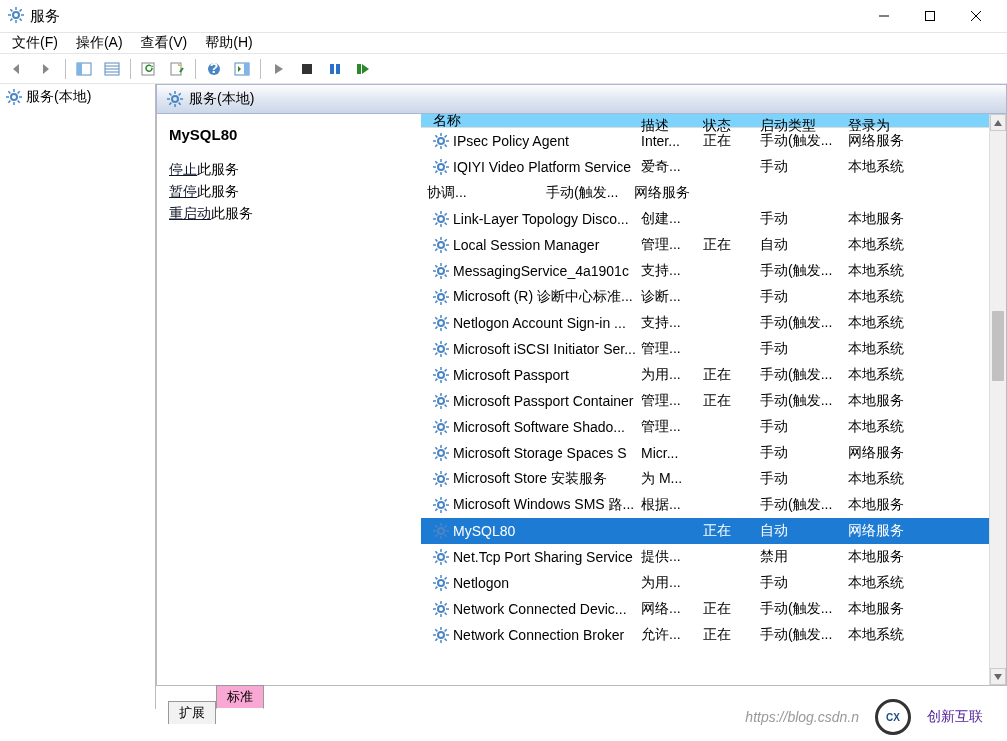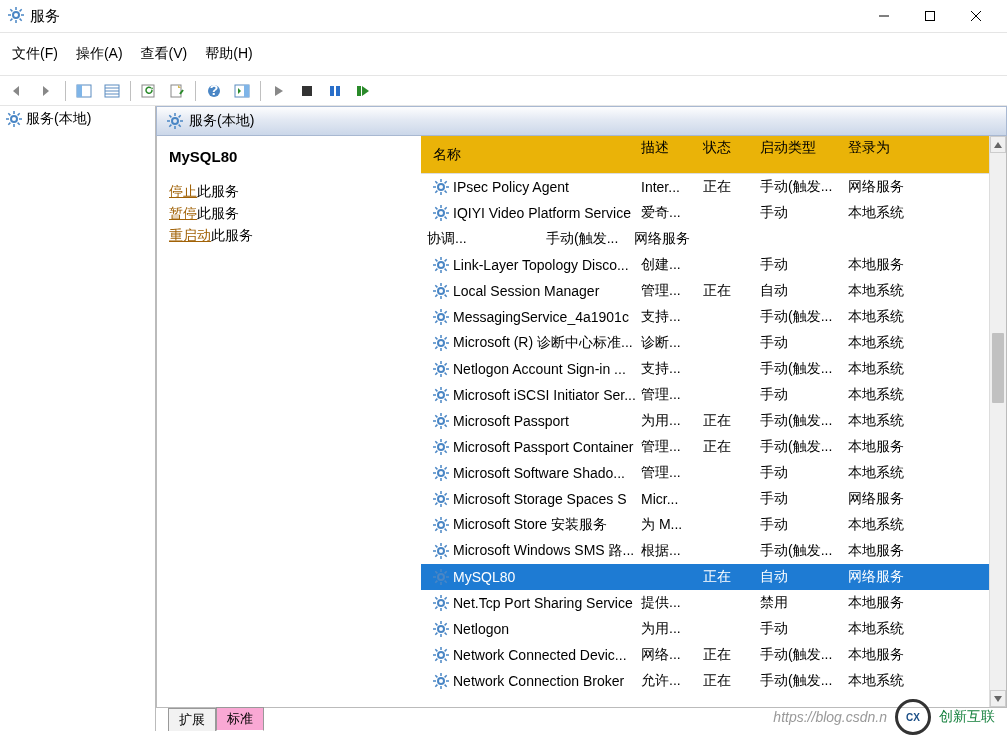--- a/index.html
+++ b/index.html
@@ -4,65 +4,65 @@
 <style>
 * { box-sizing: border-box; margin: 0; padding: 0; font-family: "Microsoft YaHei", "Segoe UI", sans-serif; font-size: 14px; }
 body { width: 1007px; height: 741px; background: #fff; overflow: hidden; position: relative; }
 
 .titlebar { height: 32px; display: flex; align-items: center; padding: 0 8px; border-bottom: none; }
 .titlebar .gear { margin-right: 6px; }
 .titlebar-title { flex: 1; font-size: 15px; }
 .win-controls { display: flex; }
 .win-btn { width: 46px; height: 32px; display: flex; align-items: center; justify-content: center; cursor: pointer; }
 
-.menubar { display: flex; height: 44px; align-items: center; padding: 0 12px; gap: 18px; border-top: 1px solid #e5e5e5; border-bottom: 1px solid #e5e5e5; background: #fff; }
+.menubar { display: flex; height: 22px; align-items: center; padding: 0 12px; gap: 18px; border-top: 1px solid #e5e5e5; border-bottom: 1px solid #e5e5e5; background: #fff; }
 .menubar span { cursor: default; font-size: 14px; }
 
 .toolbar { height: 30px; display: flex; align-items: center; padding: 0 6px; gap: 2px; border-bottom: 1px solid #e5e5e5; }
 .tool-btn { width: 26px; height: 26px; display: flex; align-items: center; justify-content: center; cursor: pointer; border: 1px solid transparent; }
 .tool-sep { width: 1px; height: 20px; background: #c0c0c0; margin: 0 3px; }
 
 .main { display: flex; height: calc(100% - 92px - 24px); }
 .nav-pane { width: 156px; border-right: 1px solid #bbb; background: #fff; }
 .nav-item { display: flex; align-items: center; padding: 4px 6px; gap: 4px; }
 
 .content { flex: 1; display: flex; flex-direction: column; }
 .content-header {
   height: 30px; background: linear-gradient(to bottom, #fdfdfe, #e3e9f3 45%, #cbd7e9);
   border: 1px solid #a8b8d1; display: flex; align-items: center; padding: 0 10px; gap: 6px;
   font-size: 15px;
 }
 .content-body { flex: 1; display: flex; border: 1px solid #bbb; border-top: none; overflow: hidden; }
 
 .detail-pane { width: 264px; padding: 12px; overflow: hidden; }
 .detail-pane h3 { font-weight: bold; font-size: 15px; margin-bottom: 18px; }
-.action-link { color: #a16207; text-decoration: underline; cursor: pointer; }
+.action-link { color: #0f172a; text-decoration: underline; cursor: pointer; }
 .action-row { margin-bottom: 4px; font-size: 14px; }
 
 .grid-pane { flex: 1; display: flex; flex-direction: column; position: relative; overflow: hidden; }
-.grid-header { display: flex; height: 38px; border-bottom: 1px solid #ddd; background: #eab308; }
+.grid-header { display: flex; height: 14px; border-bottom: 1px solid #ddd; background: #7dd3fc; }
 .grid-header .col { padding: 3px 6px; border-right: 1px solid transparent; font-size: 14px; position: relative; cursor: default; }
 .grid-body { flex: 1; overflow-y: auto; overflow-x: hidden; }
 .row { display: flex; height: 26px; align-items: center; padding: 0; cursor: default; }
 .row.selected { background: #1e7bd3; color: #fff; }
 .row .cell { padding: 0 6px; white-space: nowrap; overflow: hidden; text-overflow: ellipsis; font-size: 14px; }
 .gear-icon { flex-shrink: 0; margin: 0 4px 0 6px; }
 
 .c-name { width: 214px; display: flex; align-items: center; }
 .c-desc { width: 62px; }
 .c-status { width: 57px; }
 .c-startup { width: 88px; }
 .c-logon { width: 80px; }
 
 .tabs { height: 24px; display: flex; align-items: flex-end; border-top: 1px solid #bbb; padding-left: 12px; gap: 0; margin-top: -1px; background: #fff; }
 .tab { padding: 2px 10px; border: 1px solid #999; border-bottom: none; background: #f9a8d4; font-size: 13px; cursor: pointer; position: relative; }
-.tab:not(.active) { background: #f2f2f2; top: 0; }
+.tab:not(.active) { background: #f2f2f2; top: 15px; }
 .tab.active { border-bottom: 1px solid #fff; }
 
-.watermark { position: absolute; right: 12px; bottom: 6px; font-size: 16px; color: #999; display: flex; align-items: center; gap: 8px; font-style: italic; pointer-events: none; }
+.watermark { position: absolute; right: 24px; bottom: 6px; font-size: 16px; color: #999; display: flex; align-items: center; gap: 16px; font-style: italic; pointer-events: none; }
 .watermark-logo { width: 36px; height: 36px; border-radius: 50%; border: 3px solid #333; display: flex; align-items: center; justify-content: center; font-weight: bold; font-size: 10px; color: #1c4f87; font-style: normal; position: relative; }
 
 .gear-svg { width: 16px; height: 16px; }
 .scrollbar-stub { width: 17px; background: #f0f0f0; border-left: 1px solid #ddd; display: flex; flex-direction: column; }
 .sb-btn { height: 17px; display: flex; align-items: center; justify-content: center; background: #f0f0f0; border: 1px solid #ccc; }
 .sb-track { flex: 1; background: #f0f0f0; position: relative; }
 .sb-thumb { position: absolute; left: 2px; right: 2px; top: 180px; height: 70px; background: #c1c1c1; border-radius: 1px; }
 </style>
 </head>
 <body>
@@ -498,14 +498,14 @@
     <div class="tabs">
       <div class="tab">扩展</div>
       <div class="tab active">标准</div>
     </div>
   </div>
 </div>
 
 <div class="watermark">
   <span>https://blog.csdn.n</span>
   <div class="watermark-logo">CX</div>
-  <span style="color:#15803d;font-style:normal;font-size:14px">创新互联</span>
+  <span style="color:#4c1d95;font-style:normal;font-size:14px">创新互联</span>
 </div>
 
 </body></html>

